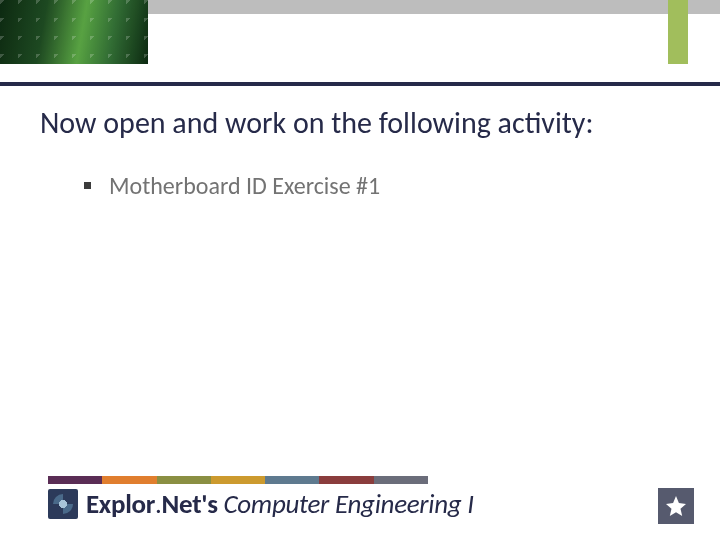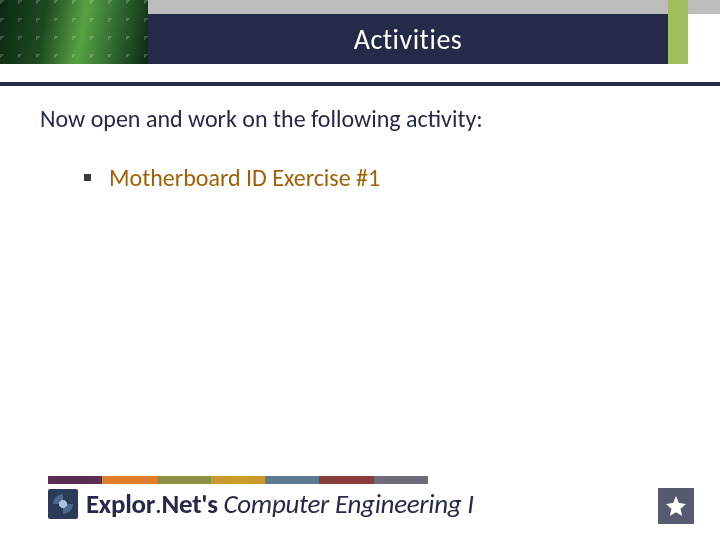--- a/index.html
+++ b/index.html
@@ -71,41 +71,41 @@
   }
 
   .content {
     position: absolute;
     left: 40px;
     top: 104px;
     right: 40px;
   }
   .intro {
     color: #262a49;
-    font-size: 24px;
+    font-size: 30px;
     line-height: 1.25;
     font-weight: 400;
   }
   .bullet-list {
     margin-top: 28px;
     padding-left: 44px;
   }
   .bullet-item {
     display: flex;
     align-items: flex-start;
     gap: 18px;
   }
   .bullet-dot {
     width: 7px; height: 7px;
     background: #3c3c3c;
     margin-top: 12px;
     flex: 0 0 auto;
   }
   .bullet-text {
-    color: #a16207;
+    color: #737373;
     font-size: 24px;
     line-height: 1.3;
   }
 
   
   .footer {
     position: absolute;
     left: 48px;
     bottom: 18px;
     right: 48px;
@@ -168,23 +168,20 @@
   }
   .star-badge svg { width: 24px; height: 24px; }
   .star-badge svg path { fill: #ffffff; }
 </style>
 </head>
 <body>
 
 <div class="header">
   <div class="header-grey"></div>
   <div class="header-image"></div>
-  <div class="header-title-box">
-    <div class="header-title">Activities</div>
-  </div>
   <div class="header-right-fill"></div>
   <div class="header-accent"></div>
 </div>
 
 <div class="underline-bar"></div>
 
 <div class="content">
   <div class="intro">Now open and work on the following activity:</div>
   <div class="bullet-list">
     <div class="bullet-item">

